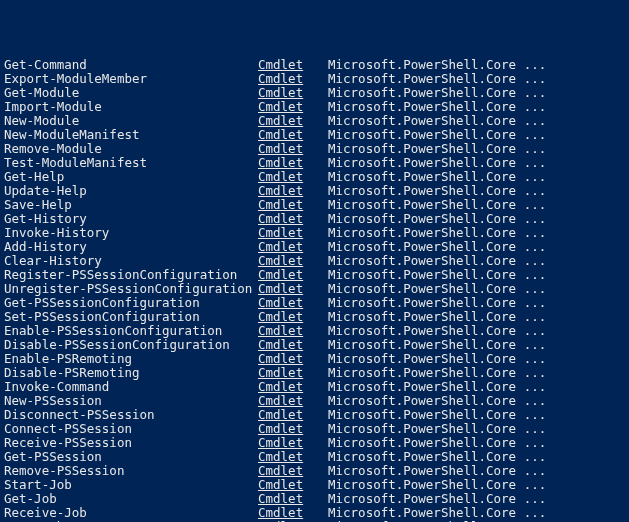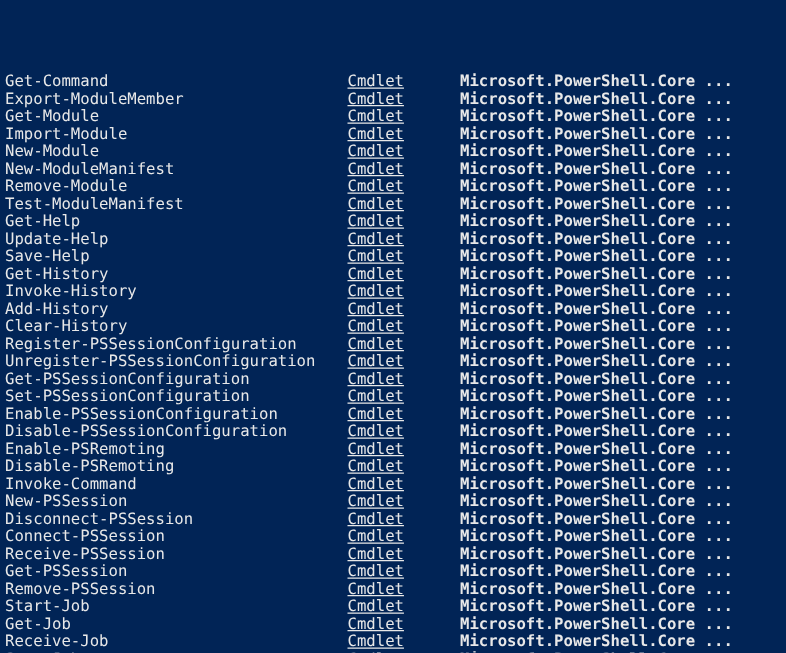--- a/index.html
+++ b/index.html
@@ -14,34 +14,32 @@
       font-size: 12.5px;
       line-height: 14px;
       padding: 2px 4px;
       width: 629px;
       height: 522px;
       overflow: hidden;
       white-space: pre;
     }
     .row {
       display: flex;
-      gap: 20px;
     }
     .col-name {
       width: 254px;
       flex-shrink: 0;
     }
     .col-type {
       width: 70px;
       flex-shrink: 0;
       text-decoration: underline;
     }
     .col-source {
       flex: 1;
-      font-weight: bold;
     }
   </style>
 </head>
 <body>
 
 
 
 <div id="output"><div class="row"><span class="col-name">Get-Command</span><span class="col-type">Cmdlet</span><span class="col-source">Microsoft.PowerShell.Core ...</span></div><div class="row"><span class="col-name">Export-ModuleMember</span><span class="col-type">Cmdlet</span><span class="col-source">Microsoft.PowerShell.Core ...</span></div><div class="row"><span class="col-name">Get-Module</span><span class="col-type">Cmdlet</span><span class="col-source">Microsoft.PowerShell.Core ...</span></div><div class="row"><span class="col-name">Import-Module</span><span class="col-type">Cmdlet</span><span class="col-source">Microsoft.PowerShell.Core ...</span></div><div class="row"><span class="col-name">New-Module</span><span class="col-type">Cmdlet</span><span class="col-source">Microsoft.PowerShell.Core ...</span></div><div class="row"><span class="col-name">New-ModuleManifest</span><span class="col-type">Cmdlet</span><span class="col-source">Microsoft.PowerShell.Core ...</span></div><div class="row"><span class="col-name">Remove-Module</span><span class="col-type">Cmdlet</span><span class="col-source">Microsoft.PowerShell.Core ...</span></div><div class="row"><span class="col-name">Test-ModuleManifest</span><span class="col-type">Cmdlet</span><span class="col-source">Microsoft.PowerShell.Core ...</span></div><div class="row"><span class="col-name">Get-Help</span><span class="col-type">Cmdlet</span><span class="col-source">Microsoft.PowerShell.Core ...</span></div><div class="row"><span class="col-name">Update-Help</span><span class="col-type">Cmdlet</span><span class="col-source">Microsoft.PowerShell.Core ...</span></div><div class="row"><span class="col-name">Save-Help</span><span class="col-type">Cmdlet</span><span class="col-source">Microsoft.PowerShell.Core ...</span></div><div class="row"><span class="col-name">Get-History</span><span class="col-type">Cmdlet</span><span class="col-source">Microsoft.PowerShell.Core ...</span></div><div class="row"><span class="col-name">Invoke-History</span><span class="col-type">Cmdlet</span><span class="col-source">Microsoft.PowerShell.Core ...</span></div><div class="row"><span class="col-name">Add-History</span><span class="col-type">Cmdlet</span><span class="col-source">Microsoft.PowerShell.Core ...</span></div><div class="row"><span class="col-name">Clear-History</span><span class="col-type">Cmdlet</span><span class="col-source">Microsoft.PowerShell.Core ...</span></div><div class="row"><span class="col-name">Register-PSSessionConfiguration</span><span class="col-type">Cmdlet</span><span class="col-source">Microsoft.PowerShell.Core ...</span></div><div class="row"><span class="col-name">Unregister-PSSessionConfiguration</span><span class="col-type">Cmdlet</span><span class="col-source">Microsoft.PowerShell.Core ...</span></div><div class="row"><span class="col-name">Get-PSSessionConfiguration</span><span class="col-type">Cmdlet</span><span class="col-source">Microsoft.PowerShell.Core ...</span></div><div class="row"><span class="col-name">Set-PSSessionConfiguration</span><span class="col-type">Cmdlet</span><span class="col-source">Microsoft.PowerShell.Core ...</span></div><div class="row"><span class="col-name">Enable-PSSessionConfiguration</span><span class="col-type">Cmdlet</span><span class="col-source">Microsoft.PowerShell.Core ...</span></div><div class="row"><span class="col-name">Disable-PSSessionConfiguration</span><span class="col-type">Cmdlet</span><span class="col-source">Microsoft.PowerShell.Core ...</span></div><div class="row"><span class="col-name">Enable-PSRemoting</span><span class="col-type">Cmdlet</span><span class="col-source">Microsoft.PowerShell.Core ...</span></div><div class="row"><span class="col-name">Disable-PSRemoting</span><span class="col-type">Cmdlet</span><span class="col-source">Microsoft.PowerShell.Core ...</span></div><div class="row"><span class="col-name">Invoke-Command</span><span class="col-type">Cmdlet</span><span class="col-source">Microsoft.PowerShell.Core ...</span></div><div class="row"><span class="col-name">New-PSSession</span><span class="col-type">Cmdlet</span><span class="col-source">Microsoft.PowerShell.Core ...</span></div><div class="row"><span class="col-name">Disconnect-PSSession</span><span class="col-type">Cmdlet</span><span class="col-source">Microsoft.PowerShell.Core ...</span></div><div class="row"><span class="col-name">Connect-PSSession</span><span class="col-type">Cmdlet</span><span class="col-source">Microsoft.PowerShell.Core ...</span></div><div class="row"><span class="col-name">Receive-PSSession</span><span class="col-type">Cmdlet</span><span class="col-source">Microsoft.PowerShell.Core ...</span></div><div class="row"><span class="col-name">Get-PSSession</span><span class="col-type">Cmdlet</span><span class="col-source">Microsoft.PowerShell.Core ...</span></div><div class="row"><span class="col-name">Remove-PSSession</span><span class="col-type">Cmdlet</span><span class="col-source">Microsoft.PowerShell.Core ...</span></div><div class="row"><span class="col-name">Start-Job</span><span class="col-type">Cmdlet</span><span class="col-source">Microsoft.PowerShell.Core ...</span></div><div class="row"><span class="col-name">Get-Job</span><span class="col-type">Cmdlet</span><span class="col-source">Microsoft.PowerShell.Core ...</span></div><div class="row"><span class="col-name">Receive-Job</span><span class="col-type">Cmdlet</span><span class="col-source">Microsoft.PowerShell.Core ...</span></div><div class="row"><span class="col-name">Stop-Job</span><span class="col-type">Cmdlet</span><span class="col-source">Microsoft.PowerShell.Core ...</span></div></div>
 
 

